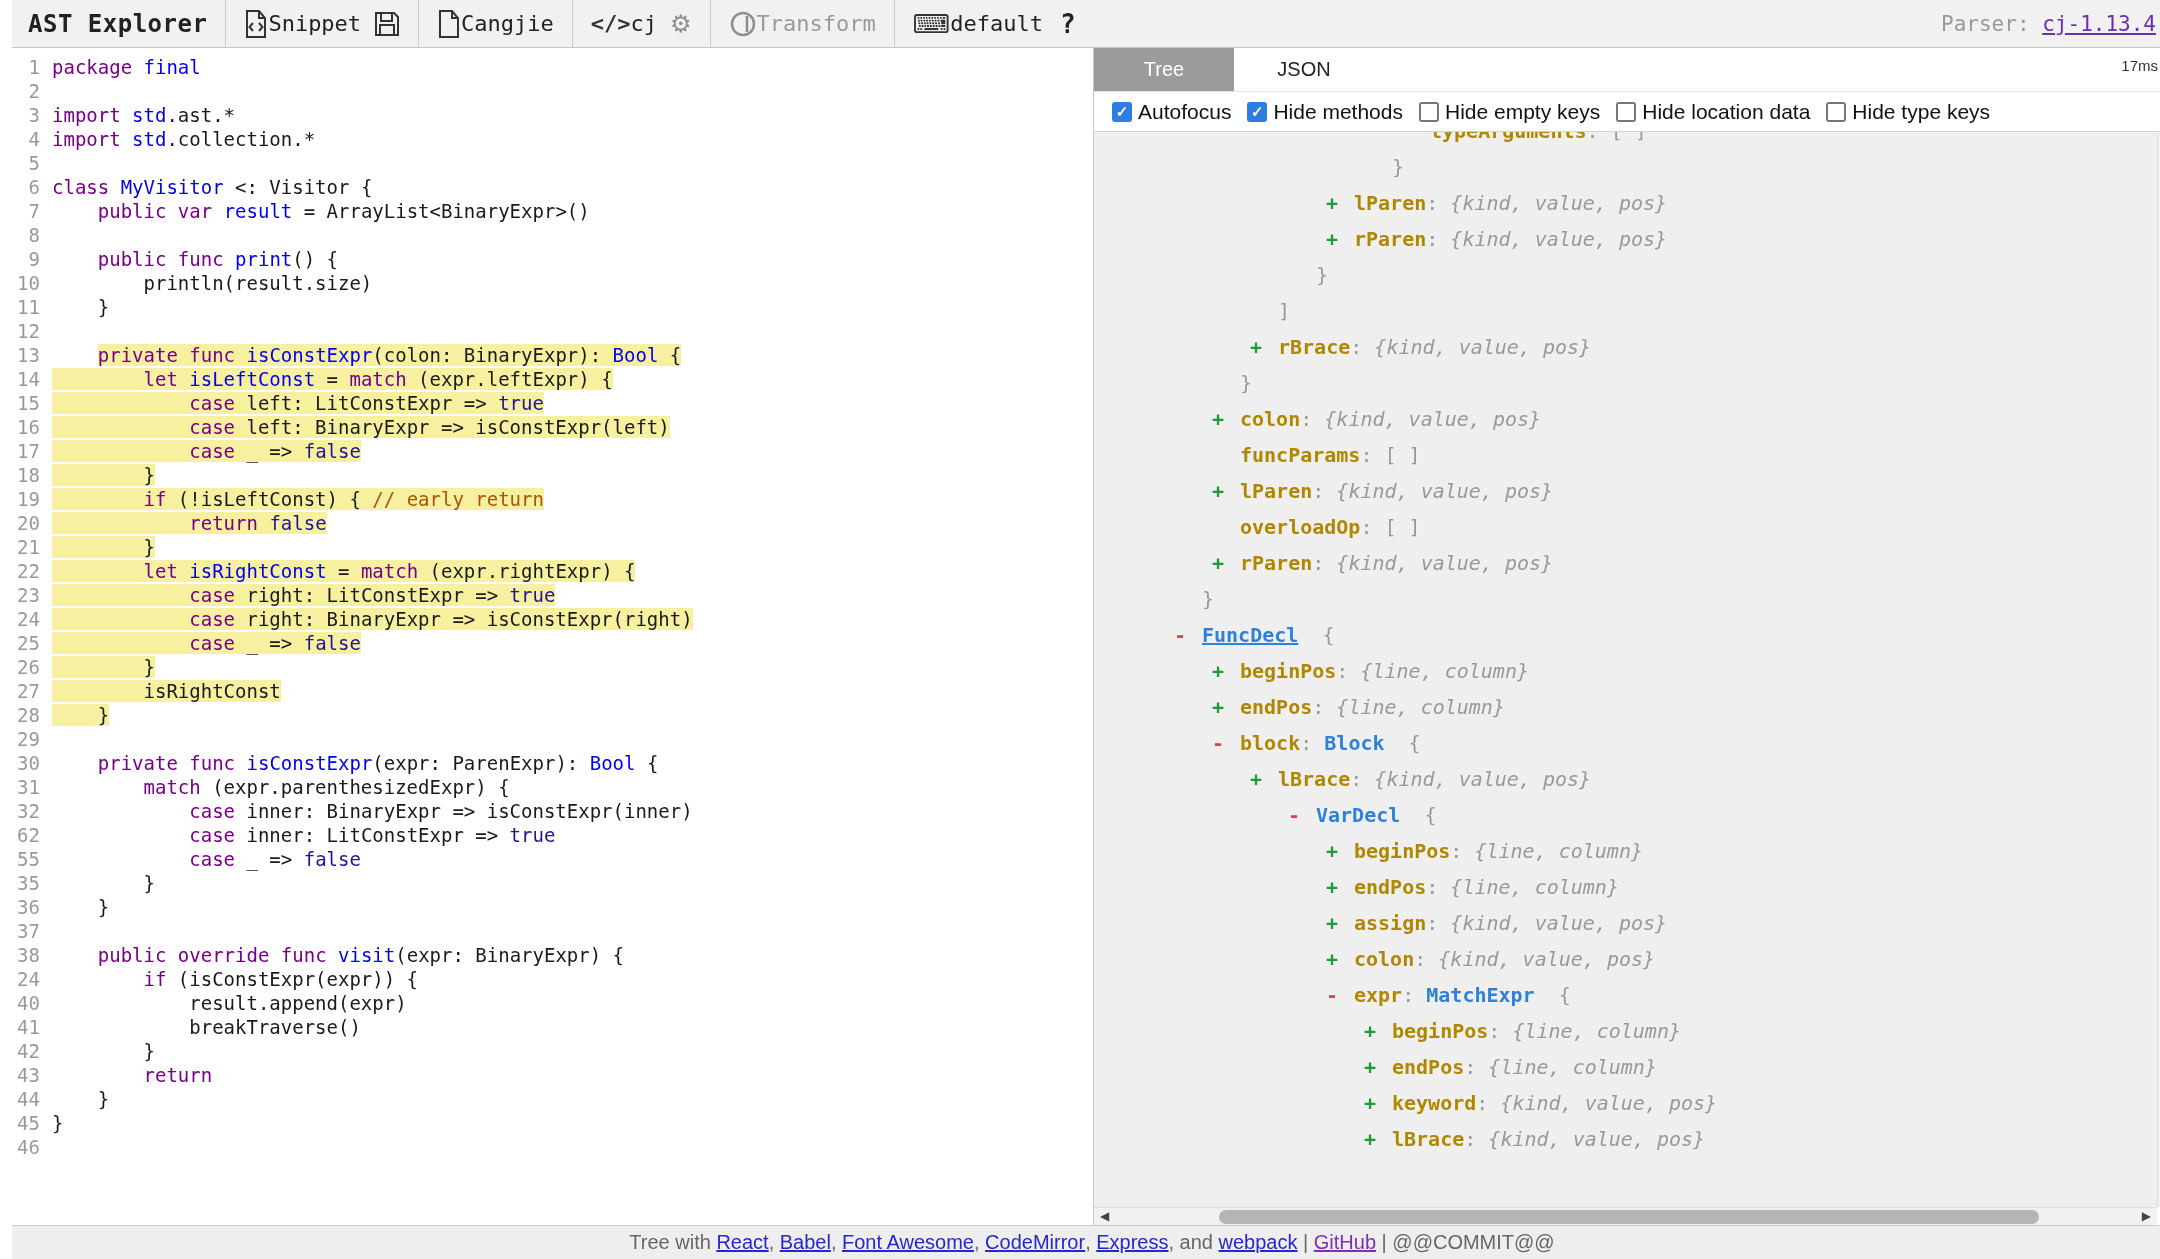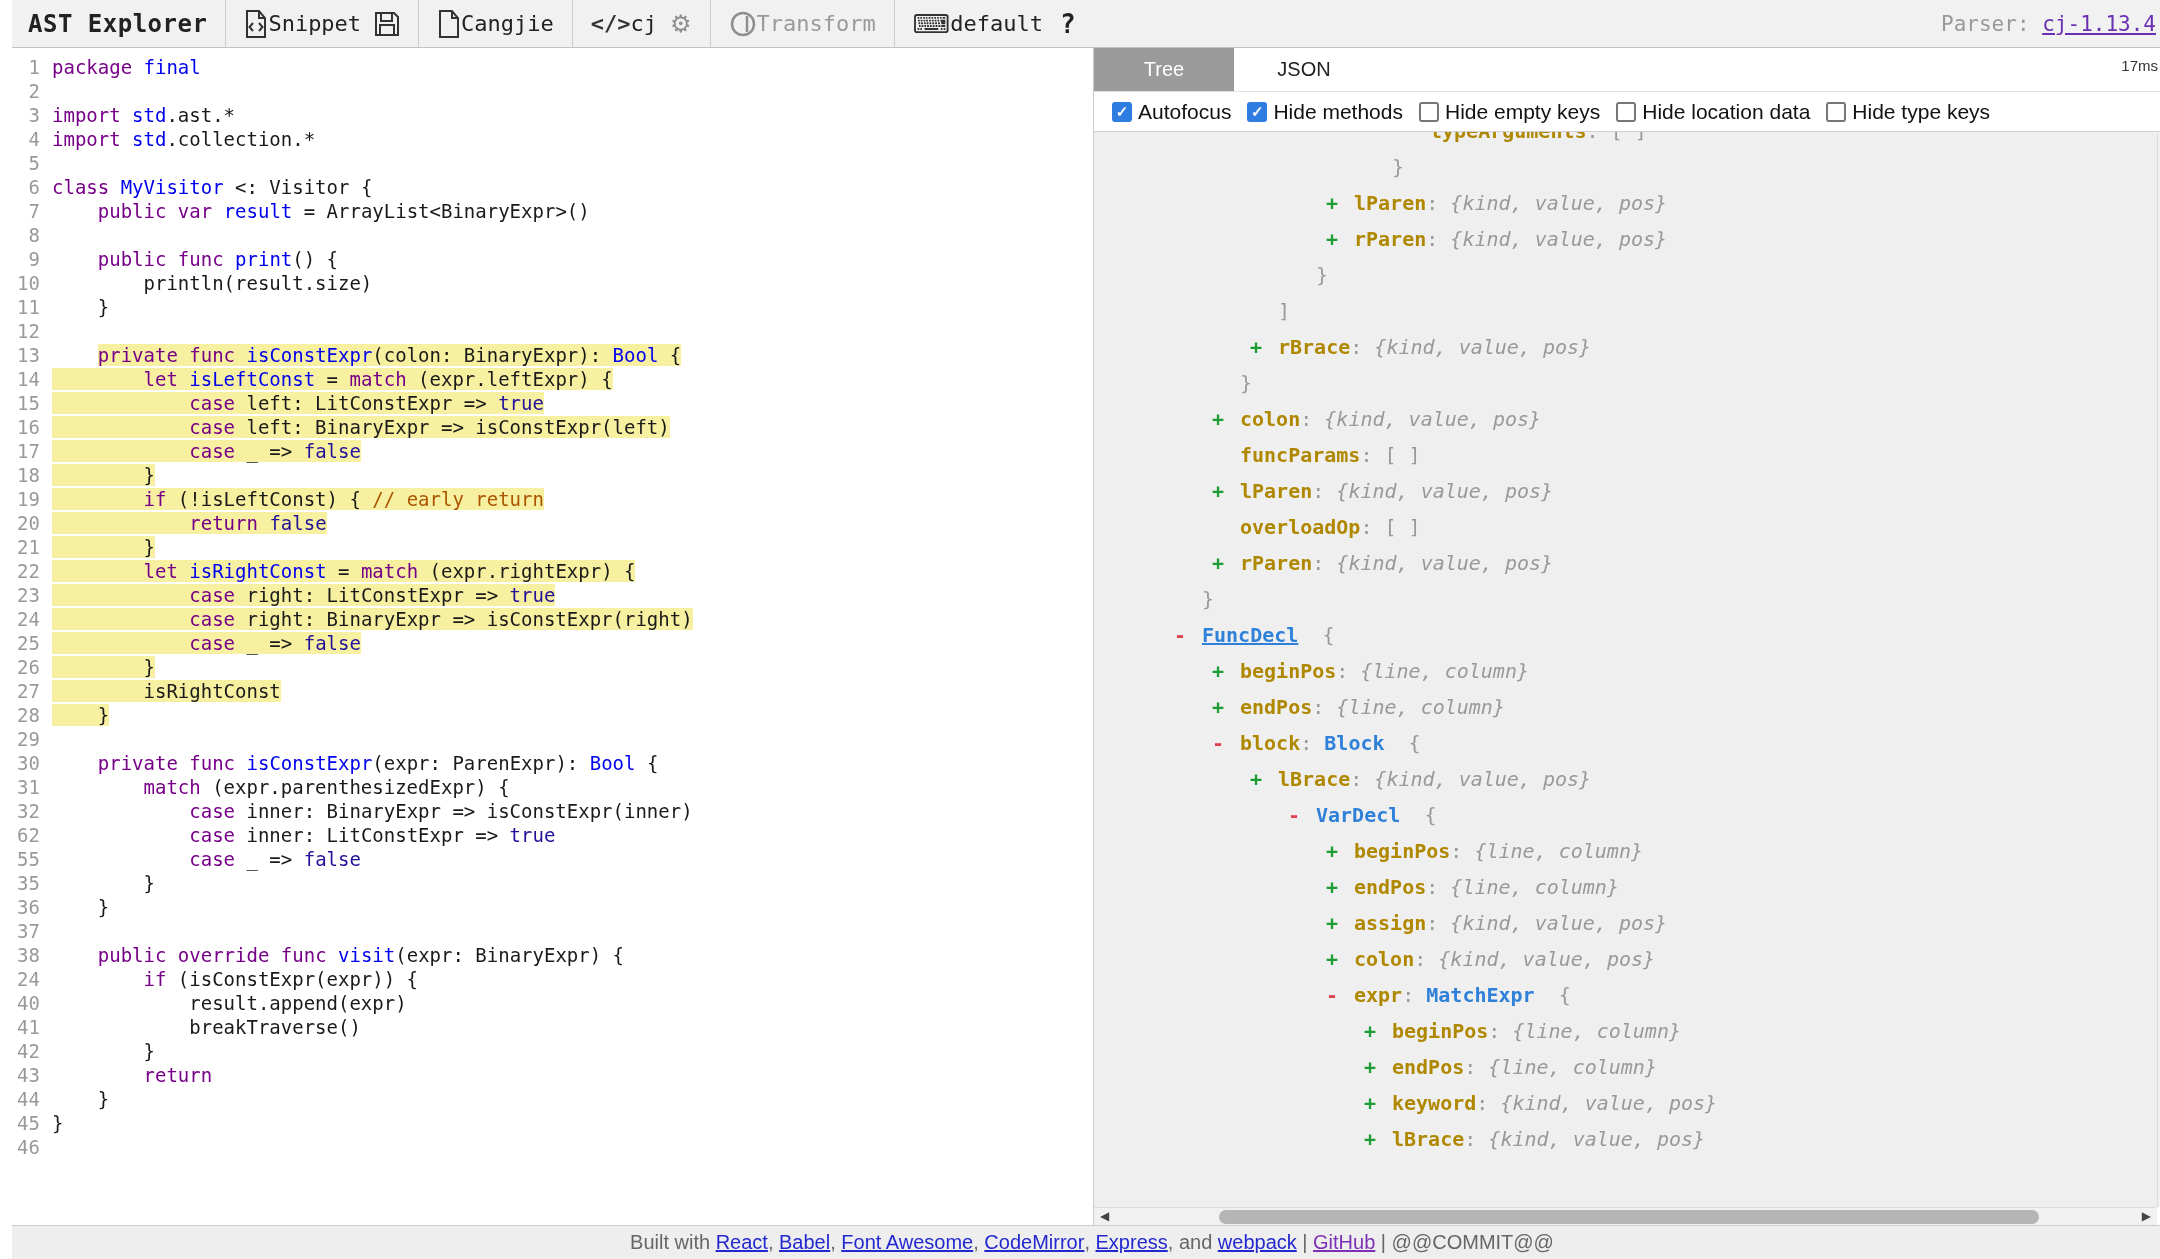--- a/index.html
+++ b/index.html
@@ -285,14 +285,14 @@
       </div>
 
       <div class="vscroll">
         <span class="vs-arrow vs-up">▲</span>
         <span class="vs-thumb"></span>
         <span class="vs-arrow vs-down">▼</span>
       </div>
     </div>
   </div>
 
-  <div class="footer" id="footer"><span>Built with </span><a>React</a><span>, </span><a>Babel</a><span>, </span><a>Font Awesome</a><span>, </span><a>CodeMirror</a><span>, </span><a>Express</a><span>, and </span><a>webpack</a><span> | </span><a class="visited">GitHub</a><span> | @@COMMIT@@</span></div>
+  <div class="footer" id="footer"><span>Tree with </span><a>React</a><span>, </span><a>Babel</a><span>, </span><a>Font Awesome</a><span>, </span><a>CodeMirror</a><span>, </span><a>Express</a><span>, and </span><a>webpack</a><span> | </span><a class="visited">GitHub</a><span> | @@COMMIT@@</span></div>
 </div>
 
 </body></html>

